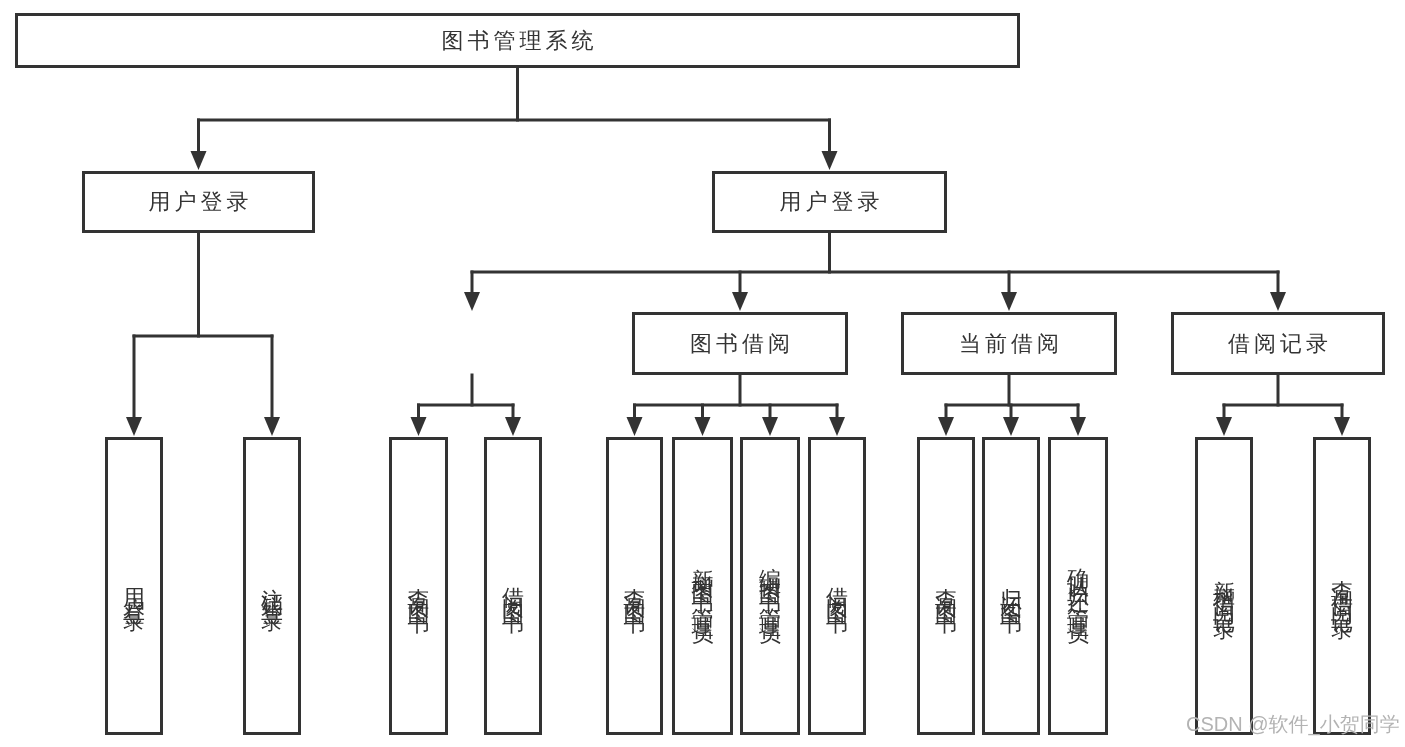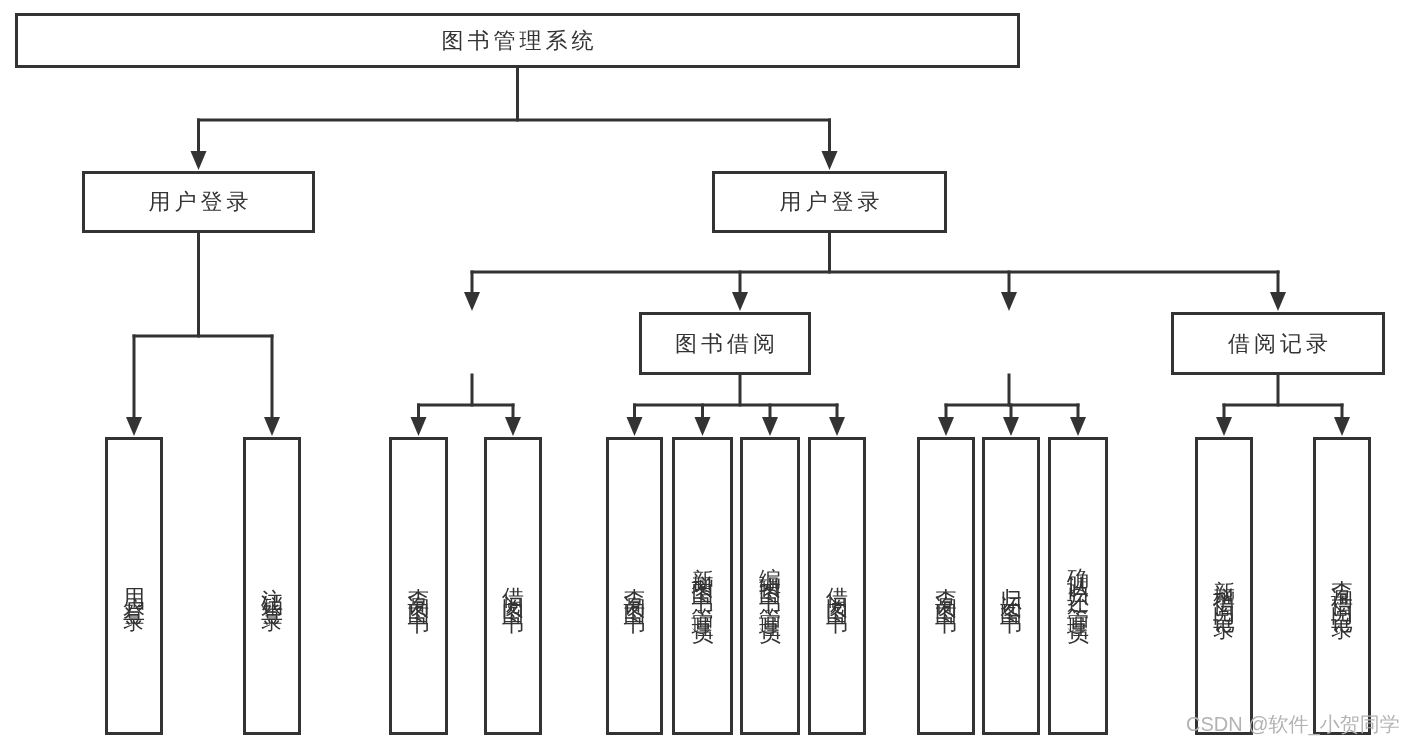--- a/index.html
+++ b/index.html
@@ -135,22 +135,25 @@
     <span>图书管理系统</span>
   </div>
 
   <div class="node" style="left:82px;top:171px;width:233px;height:62px;">
     <span>用户登录</span>
   </div>
   <div class="node" style="left:712px;top:171px;width:235px;height:62px;">
     <span>用户登录</span>
   </div>
 
-  <div class="node" style="left:632px;top:312px;width:172px;height:63px;margin-left:7px;">
+  <div class="node" style="left:632px;top:312px;width:216px;height:63px;">
     <span>图书借阅</span>
+  </div>
+  <div class="node" style="left:901px;top:312px;width:216px;height:63px;">
+    <span>当前借阅</span>
   </div>
   <div class="node" style="left:1171px;top:312px;width:214px;height:63px;">
     <span>借阅记录</span>
   </div>
 
   <div class="leaf" style="left:105px;top:437px;width:58px;height:298px;">
     <span>用户登录</span>
   </div>
   <div class="leaf" style="left:243px;top:437px;width:58px;height:298px;">
     <span>注销登录</span>

